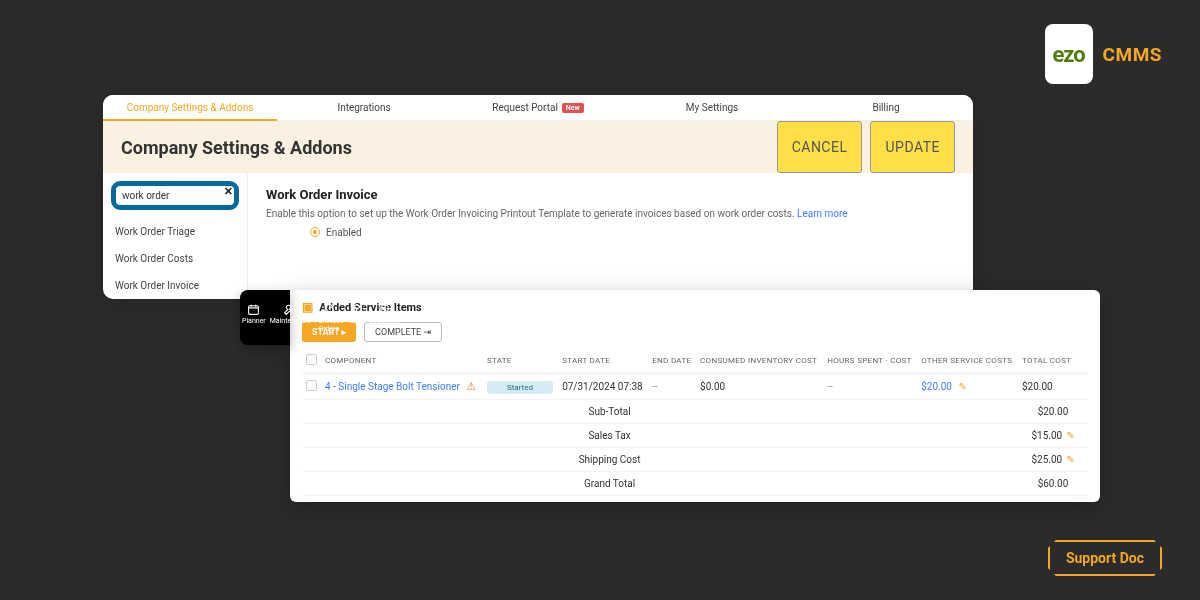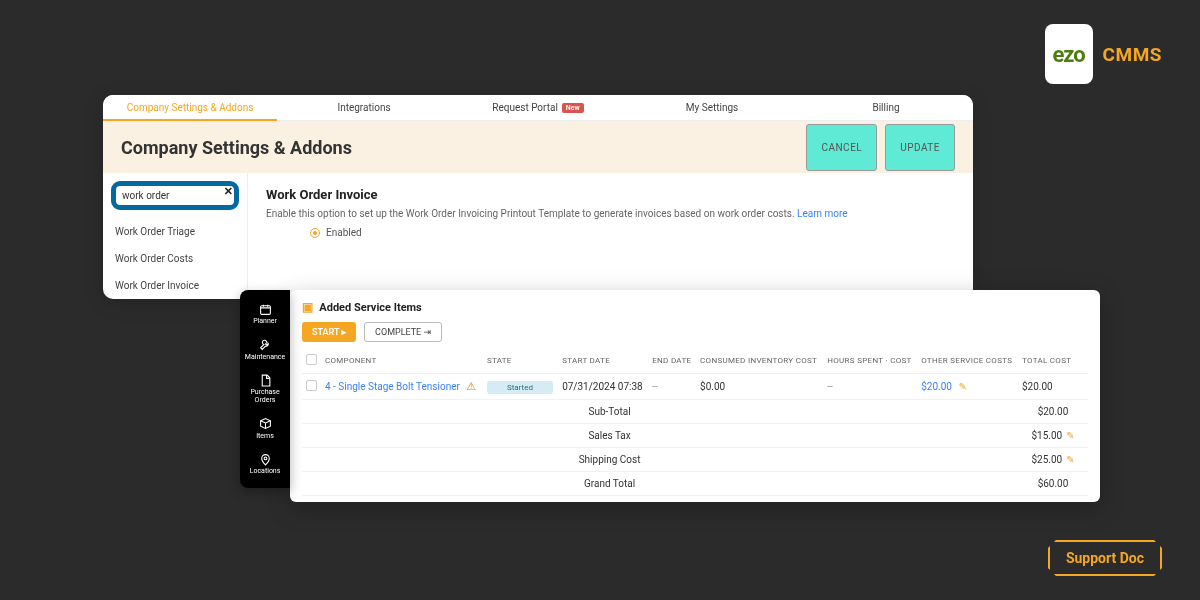--- a/index.html
+++ b/index.html
@@ -12,40 +12,40 @@
 .main-card { position:absolute; left:103px; top:95px; width:870px; background:#fff; border-radius:10px; box-shadow:0 4px 20px rgba(0,0,0,0.15); overflow:hidden; }
 .tabs { display:flex; height:26px; background:#fff; border-bottom:1px solid #eee; font-size:10px; }
 .tab { flex:1; display:flex; align-items:center; justify-content:center; color:#444; cursor:pointer; position:relative; gap:4px; }
 .tab.active { color:#f5a623; }
 .tab.active::after { content:""; position:absolute; bottom:-1px; left:0; right:0; height:2px; background:#f5a623; }
 .badge-new { background:#d9534f; color:#fff; font-size:7px; padding:1px 4px; border-radius:2px; font-weight:600; }
 
 .header-bar { height:52px; background:#fbf1e3; display:flex; align-items:center; justify-content:space-between; padding:0 18px; }
 .page-title { font-size:18px; font-weight:700; color:#333; }
 .header-buttons { display:flex; gap:8px; }
-.btn-outline { border:1px solid #999; background:#5eead4; color:#555; font-size:10px; padding:17px 14px; border-radius:3px; cursor:pointer; letter-spacing:0.5px; }
+.btn-outline { border:1px solid #999; background:#fde047; color:#555; font-size:14px; padding:17px 14px; border-radius:3px; cursor:pointer; letter-spacing:0.5px; }
 
 .body-row { display:flex; }
 .sidebar { width:145px; border-right:1px solid #eee; padding:0; }
 .search-wrap { padding:8px; position:relative; }
 .search-input { width:100%; border:5px solid #0369a1; border-radius:9px; padding:4px 20px 4px 6px; font-size:10px; color:#333; }
 .search-clear { position:absolute; right:14px; top:12px; font-weight:700; font-size:11px; cursor:pointer; color:#222; }
 .side-item { padding:8px 12px; font-size:10px; color:#444; cursor:pointer; }
 
 .content { flex:1; padding:14px 18px 24px; }
 .section-title { font-size:13px; font-weight:700; color:#222; margin-bottom:6px; }
 .section-desc { font-size:10px; color:#666; margin-bottom:8px; }
 .section-desc a { color:#3b82f6; text-decoration:none; }
-.radio-row { display:flex; align-items:center; gap:6px; font-size:10px; color:#555; margin-bottom:6px;padding-left:44px; }
+.radio-row { display:flex; align-items:flex-start; gap:6px; font-size:10px; color:#555; margin-bottom:6px;padding-left:44px; }
 .radio { width:10px; height:10px; border:1px solid #aaa; border-radius:50%; display:inline-block; position:relative; }
 .radio.on { border-color:#f5a623; }
 .radio.on::after { content:""; position:absolute; inset:2px; border-radius:50%; background:#f5a623; }
 
 
-.float-nav { position:absolute; left:240px; top:290px; width:50px; background:#000; border-radius:8px 0 0 8px; display:flex; flex-direction:column; padding:6px 12px; z-index:5; box-shadow:0 4px 12px rgba(0,0,0,0.3); }
+.float-nav { position:absolute; left:240px; top:290px; width:50px; background:#000; border-radius:8px 0 0 8px; display:flex; flex-direction:row; padding:6px 0; z-index:5; box-shadow:0 4px 12px rgba(0,0,0,0.3); }
 .nav-item { color:#fff; font-size:7px; display:flex; flex-direction:column; align-items:center; gap:2px; padding:6px 2px; cursor:pointer; text-align:center; line-height:1.1; }
 .nav-icon { width:14px; height:14px; display:flex; align-items:center; justify-content:center; }
 
 
 .service-panel { position:absolute; left:290px; top:290px; width:810px; background:#fff; border-radius:6px; box-shadow:0 6px 24px rgba(0,0,0,0.25); padding:10px 12px 6px; z-index:4; }
 .panel-title { font-size:11px; font-weight:700; color:#222; display:flex; align-items:center; gap:6px; margin-bottom:8px; }
 .panel-title-icon { color:#f5a623; font-size:12px; }
 .panel-btns { display:flex; gap:8px; margin-bottom:6px; }
 .btn-start { background:#f5a623; color:#fff; border:none; font-size:9px; padding:4px 10px; border-radius:3px; cursor:pointer; font-weight:600; }
 .btn-complete { background:#fff; color:#444; border:1px solid #bbb; font-size:9px; padding:4px 10px; border-radius:3px; cursor:pointer; }

